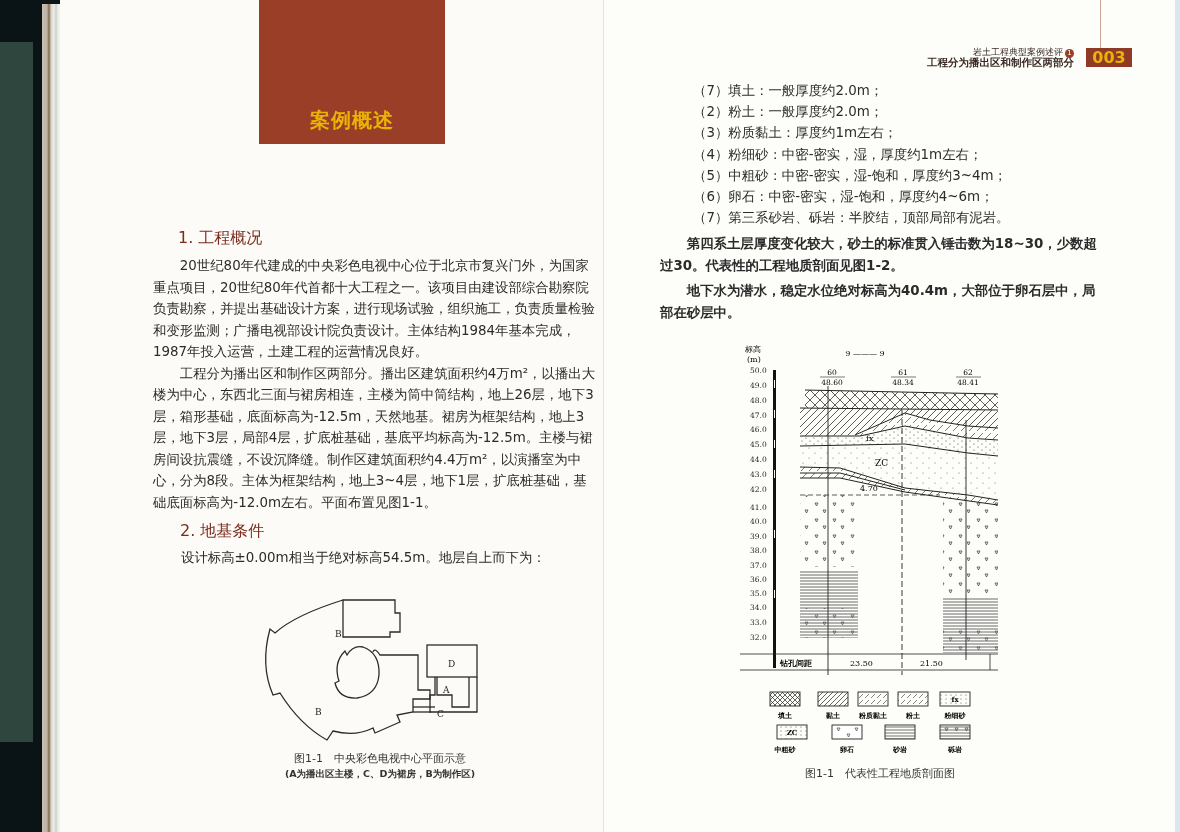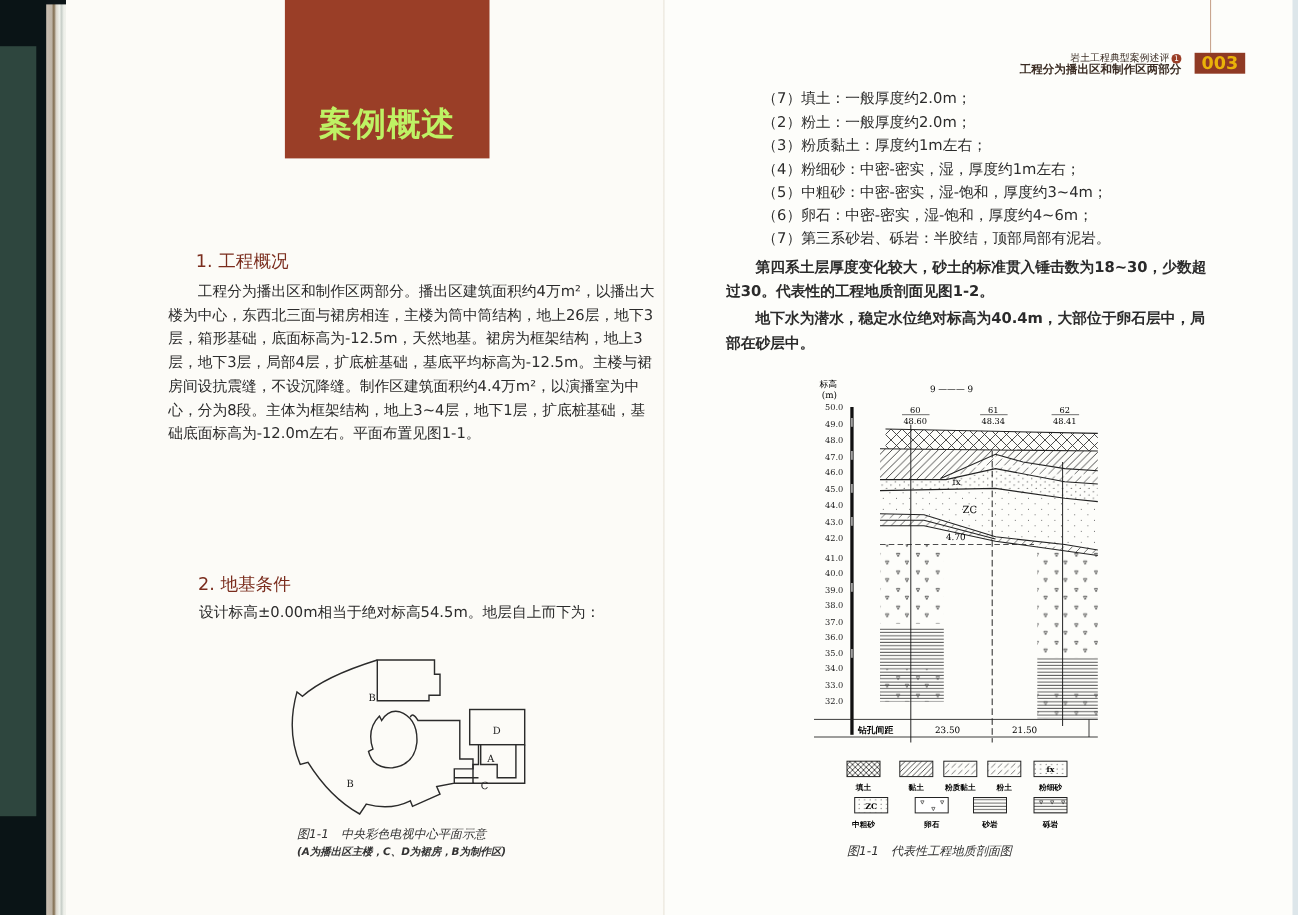--- a/index.html
+++ b/index.html
@@ -6,52 +6,53 @@
   body{width:1180px;height:832px;position:relative;overflow:hidden;background:#0d1518;font-family:"DejaVu Sans","Liberation Sans",sans-serif;}
   .edge-dark{position:absolute;left:0;top:0;width:42px;height:832px;background:#0a1416;}
   .edge-green{position:absolute;left:0;top:42px;width:33px;height:700px;background:#2e463e;}
   .page-stack{position:absolute;left:42px;top:4px;width:22px;height:828px;background:linear-gradient(90deg,#c9bfb2 0,#bdb3a5 5px,#7e6a4c 7px,#d8d3c8 9px,#eef0ea 12px,#c8cfc9 14px,#eef0ea 16px,#f5f4ef 22px);}
   .page{position:absolute;top:0;height:832px;background:#fbfaf6;}
   .page-left{left:60px;width:544px;background:#fcfbf7;}
   .page-right{left:604px;width:576px;background:#fdfdfa;}
   .gutter{position:absolute;left:603px;top:0;width:2px;height:832px;background:linear-gradient(90deg,#ece8dd,#dcd7cb);}
   .topbar{position:absolute;left:60px;top:0;width:1120px;height:4px;background:#3a3a38;}
   .title-block{position:absolute;left:259px;top:0;width:186px;height:144px;background:#9a3e27;}
-  .title-block span{position:absolute;left:0;right:0;bottom:10px;text-align:center;color:#bef264;font-size:30px;font-weight:bold;letter-spacing:1px;}
+  .title-block span{position:absolute;left:0;right:0;bottom:10px;text-align:center;color:#eab308;font-size:20px;font-weight:bold;letter-spacing:1px;}
   .h2{position:absolute;color:#7a2c1d;font-size:16px;}
   .para{position:absolute;color:#2b2b2b;font-size:13.4px;line-height:21.5px;}
   .para p{margin:0;}
   .indent{text-indent:2em;}
   .header-right{position:absolute;right:48px;top:48px;text-align:right;color:#3a2b22;}
   .header-series{font-size:9px;position:absolute;right:58px;top:-2px;white-space:nowrap;}
   .header-series .dot{display:inline-block;width:9px;height:9px;border-radius:50%;background:#9a3e27;color:#fff;font-size:7px;line-height:9px;text-align:center;margin-left:2px;}
   .header-title{font-size:10.5px;font-weight:bold;position:absolute;right:58px;top:8px;white-space:nowrap;}
   .page-num{position:absolute;right:0;top:0;width:46px;height:19px;background:#8f3a24;color:#eab308;font-size:16px;font-weight:bold;text-align:center;line-height:19px;}
   .header-line{position:absolute;left:1100px;top:0;width:1px;height:48px;background:#c9a68f;}
   .right-edge{position:absolute;left:1175px;top:0;width:5px;height:832px;background:#dde6ea;}
-  .caption{position:absolute;color:#333;font-style:italic;}
+  .caption{position:absolute;text-align:center;color:#333;}
   svg text{font-family:"DejaVu Serif","Liberation Serif",serif;}
 </style>
 </head>
 <body>
 
 <div class="edge-dark"></div>
 <div class="edge-green"></div>
 <div class="page-stack"></div>
 <div class="topbar"></div>
 
 <div class="page page-left"></div>
 
 <div class="title-block">
   <span>案例概述</span>
 </div>
 
 <div class="h2" style="left:178px;top:228px;">1. 工程概况</div>
 
 <div class="para" style="left:153px;top:255px;width:446px;">
+  <p class="indent">20世纪80年代建成的中央彩色电视中心位于北京市复兴门外，为国家重点项目，20世纪80年代首都十大工程之一。该项目由建设部综合勘察院负责勘察，并提出基础设计方案，进行现场试验，组织施工，负责质量检验和变形监测；广播电视部设计院负责设计。主体结构1984年基本完成，1987年投入运营，土建工程的运营情况良好。</p>
   <p class="indent">工程分为播出区和制作区两部分。播出区建筑面积约4万m²，以播出大楼为中心，东西北三面与裙房相连，主楼为筒中筒结构，地上26层，地下3层，箱形基础，底面标高为-12.5m，天然地基。裙房为框架结构，地上3层，地下3层，局部4层，扩底桩基础，基底平均标高为-12.5m。主楼与裙房间设抗震缝，不设沉降缝。制作区建筑面积约4.4万m²，以演播室为中心，分为8段。主体为框架结构，地上3~4层，地下1层，扩底桩基础，基础底面标高为-12.0m左右。平面布置见图1-1。</p>
 </div>
 
 <div class="h2" style="left:180px;top:521px;">2. 地基条件</div>
 <div class="para" style="left:181px;top:547px;width:420px;">设计标高±0.00m相当于绝对标高54.5m。地层自上而下为：</div>
 
 <svg style="position:absolute;left:255px;top:595px;" width="240" height="160" viewBox="0 0 240 160">
   <g fill="none" stroke="#2b2b2b" stroke-width="1.3">
 
     <path d="M140,5 L140,18 L145,18 L145,37 L135,37 L135,42 L88,42 L88,5 Z"></path>

